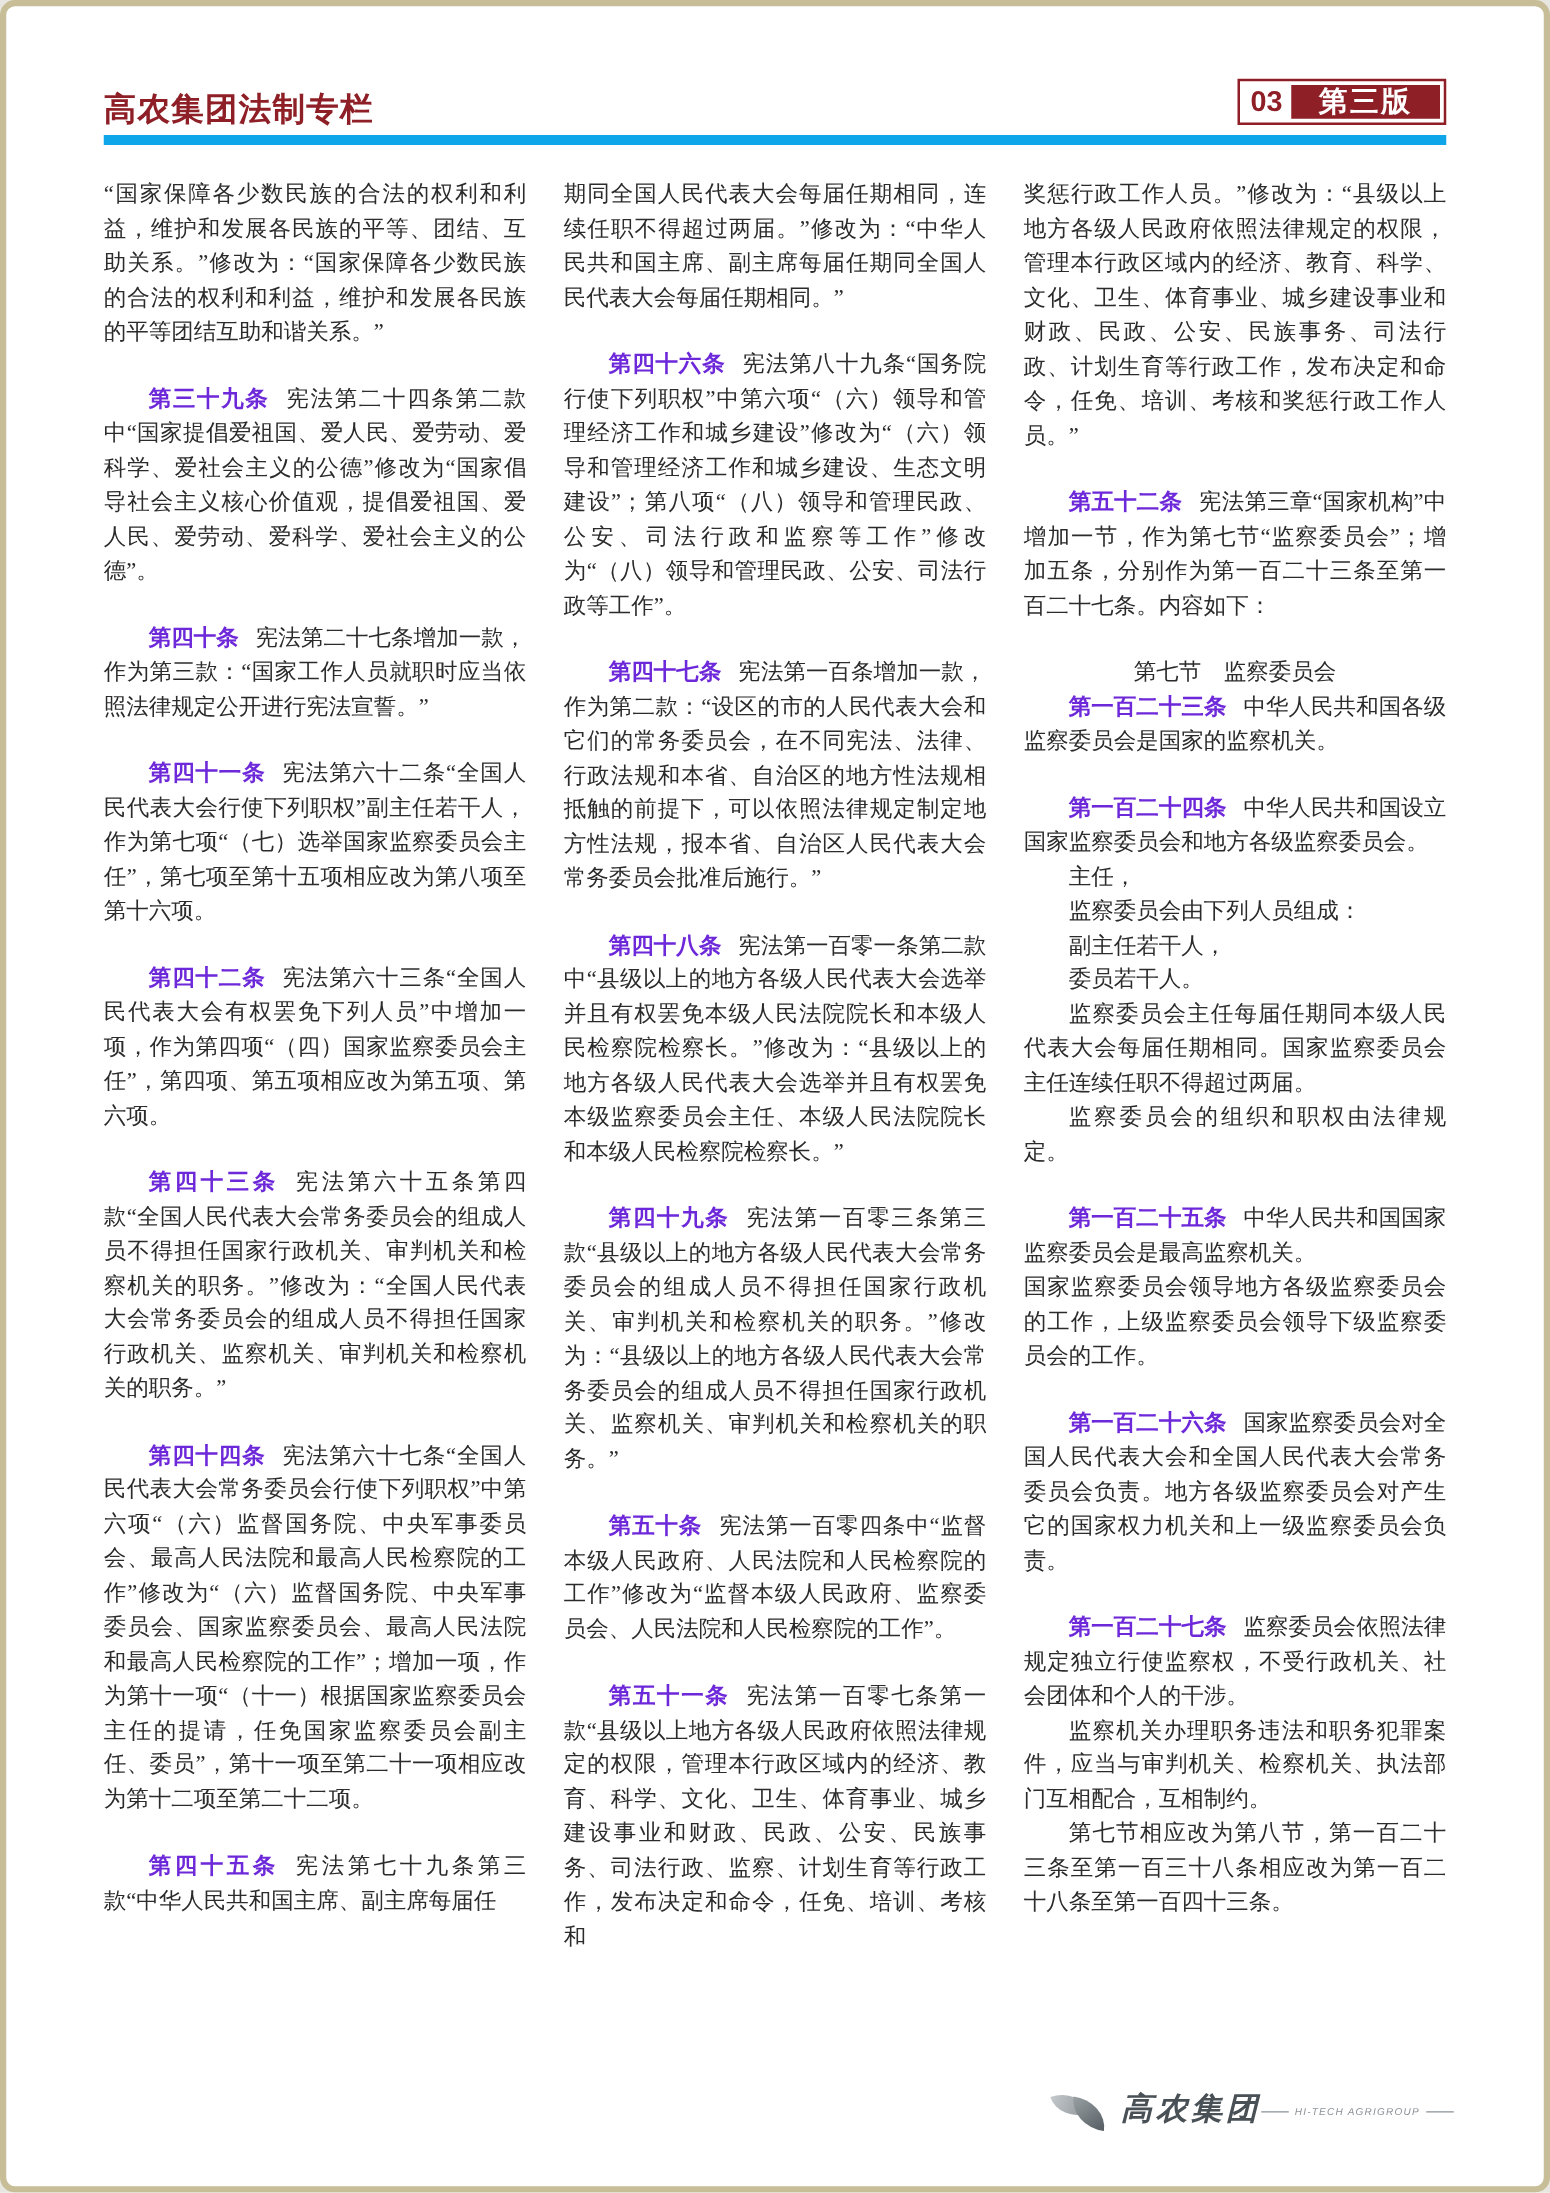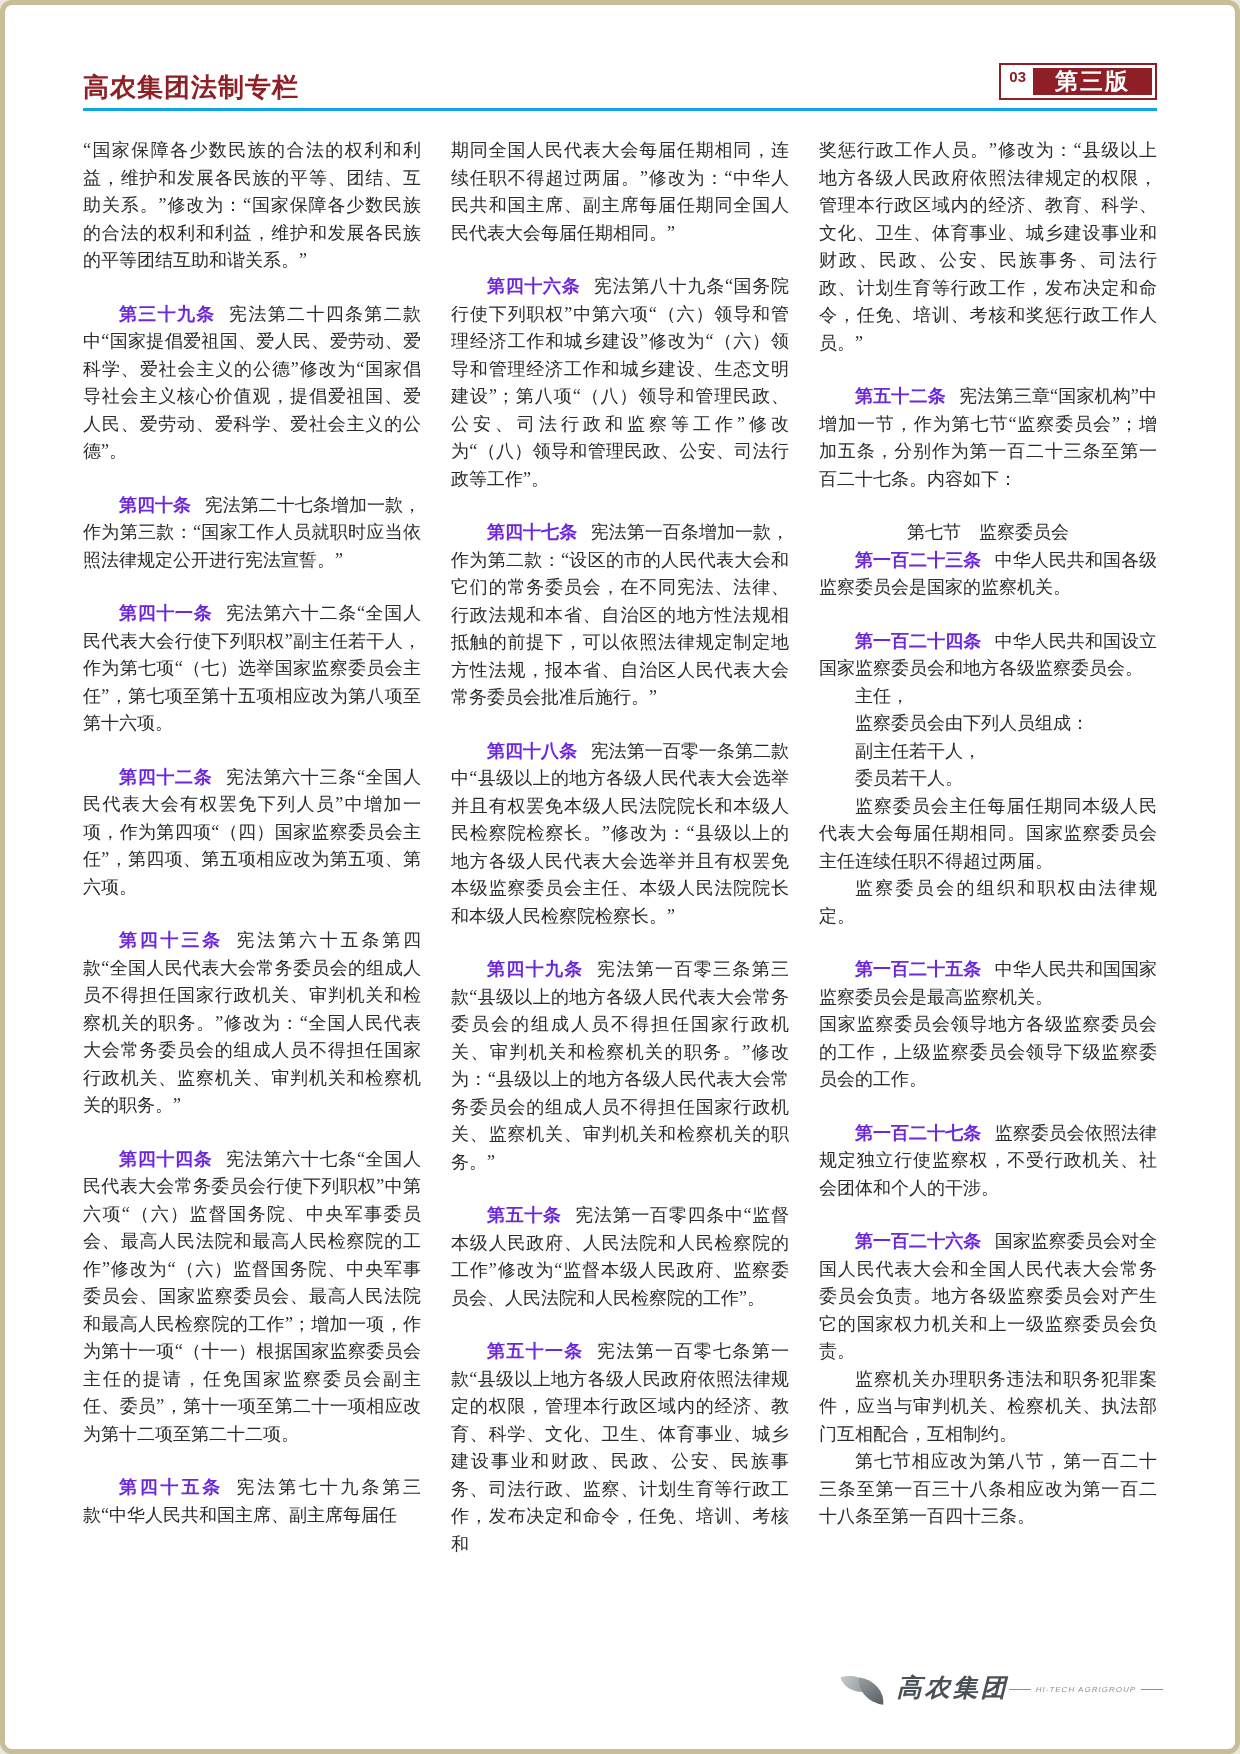--- a/index.html
+++ b/index.html
@@ -13,21 +13,21 @@
     overflow:hidden;
     font-family:"Liberation Serif","DejaVu Serif",serif;
     color:#2b2b2b;
   }
   
   .header{
     margin:58px 78px 0 78px;
     display:flex;
     justify-content:space-between;
     align-items:flex-end;
-    border-bottom:3px solid #0ea5e9;
+    border-bottom:8px solid #0ea5e9;
     padding-bottom:6px;
   }
   .masthead{
     font-family:"Liberation Sans","DejaVu Sans",sans-serif;
     font-weight:700;
     font-size:26px;
     letter-spacing:1px;
     color:#8e1f26;
     line-height:1;
     padding-bottom:2px;
@@ -36,21 +36,21 @@
     display:inline-flex;
     align-items:stretch;
     border:2px solid #8e1f26;
     padding:3px;
     background:#ffffff;
     margin-bottom:2px;
   }
   .edition-badge .pagenum{
     font-family:"Liberation Sans","DejaVu Sans",sans-serif;
     font-weight:700;
-    font-size:15px;
+    font-size:23px;
     color:#8e1f26;
     background:#ffffff;
     padding:1px 7px 1px 5px;
     line-height:1.1;
   }
   .edition-badge .edname{
     font-family:"Liberation Sans","DejaVu Sans",sans-serif;
     font-weight:700;
     font-size:23px;
     color:#ffffff;
@@ -179,22 +179,22 @@
         <p class="para article"><span class="lead">第一百二十三条</span><span class="ptext">中华人民共和国各级监察委员会是国家的监察机关。</span></p>
         <p class="para article gap"><span class="lead">第一百二十四条</span><span class="ptext">中华人民共和国设立国家监察委员会和地方各级监察委员会。</span></p>
         <p class="para plain"><span class="ptext">主任，</span></p>
         <p class="para plain"><span class="ptext">监察委员会由下列人员组成：</span></p>
         <p class="para plain"><span class="ptext">副主任若干人，</span></p>
         <p class="para plain"><span class="ptext">委员若干人。</span></p>
         <p class="para plain"><span class="ptext">监察委员会主任每届任期同本级人民代表大会每届任期相同。国家监察委员会主任连续任职不得超过两届。</span></p>
         <p class="para plain"><span class="ptext">监察委员会的组织和职权由法律规定。</span></p>
         <p class="para article gap"><span class="lead">第一百二十五条</span><span class="ptext">中华人民共和国国家监察委员会是最高监察机关。</span></p>
         <p class="para flush"><span class="ptext">国家监察委员会领导地方各级监察委员会的工作，上级监察委员会领导下级监察委员会的工作。</span></p>
+        <p class="para article gap"><span class="lead">第一百二十六条</span><span class="ptext">国家监察委员会对全国人民代表大会和全国人民代表大会常务委员会负责。地方各级监察委员会对产生它的国家权力机关和上一级监察委员会负责。</span></p>
         <p class="para article gap"><span class="lead">第一百二十七条</span><span class="ptext">监察委员会依照法律规定独立行使监察权，不受行政机关、社会团体和个人的干涉。</span></p>
-        <p class="para article gap"><span class="lead">第一百二十六条</span><span class="ptext">国家监察委员会对全国人民代表大会和全国人民代表大会常务委员会负责。地方各级监察委员会对产生它的国家权力机关和上一级监察委员会负责。</span></p>
         <p class="para plain"><span class="ptext">监察机关办理职务违法和职务犯罪案件，应当与审判机关、检察机关、执法部门互相配合，互相制约。</span></p>
         <p class="para plain"><span class="ptext">第七节相应改为第八节，第一百二十三条至第一百三十八条相应改为第一百二十八条至第一百四十三条。</span></p>
       </div>
     </div>
 
   <div class="footer-logo">
     <div class="leaves">
       <span class="leaf l1"></span>
       <span class="leaf l2"></span>
     </div>

